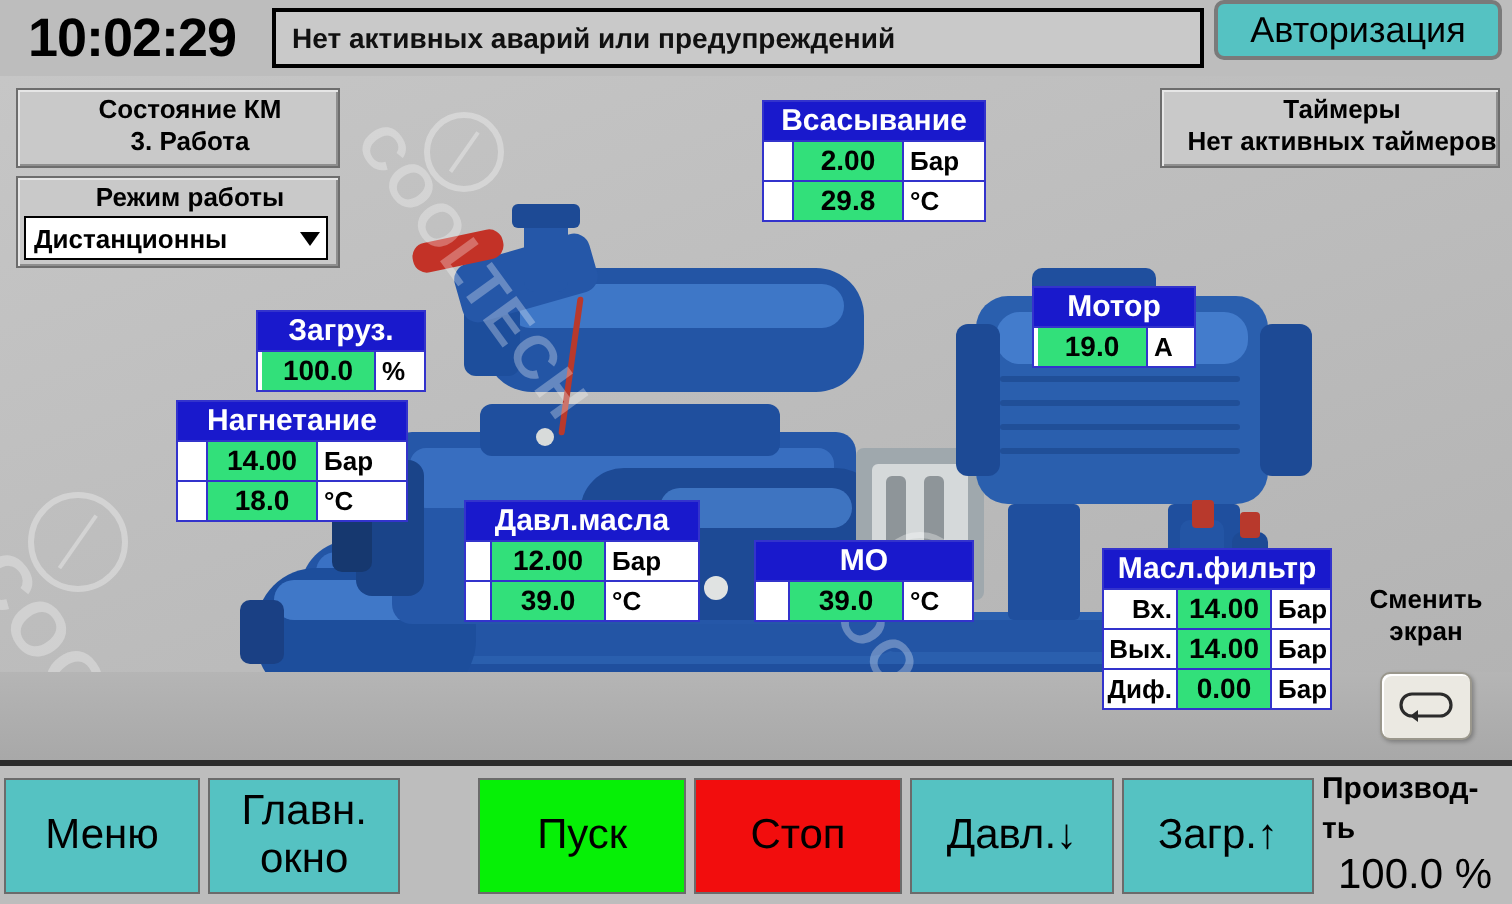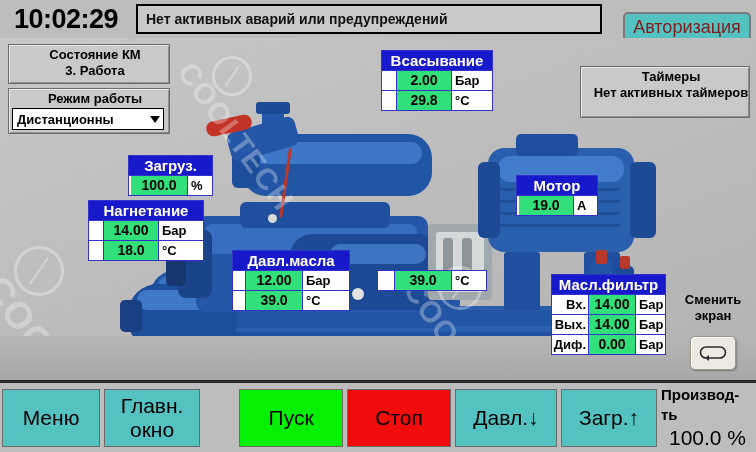--- a/index.html
+++ b/index.html
@@ -47,31 +47,31 @@
     box-sizing: border-box;
     display: flex;
     align-items: center;
     padding-left: 8px;
     font-size: 14px;
     font-weight: bold;
     color: #111;
   }
   .auth-btn {
     position: absolute;
-    right: 5px; top: 12px;
-    width: 128px; height: 30px;
+    right: 5px; top: 0;
+    width: 144px; height: 30px;
     background: #55c2c2;
     border: 2px solid #7a7a7a;
     border-radius: 5px;
     box-sizing: border-box;
     display: flex;
     align-items: center;
     justify-content: center;
     font-size: 18px;
-    color: #7f1d1d;
+    color: #000000;
     cursor: pointer;
   }
 
   
   .stage {
     position: absolute;
     left: 0; top: 38px;
     width: 756px; height: 342px;
     background: linear-gradient(160deg, #c6c6c6 0%, #bdbdbd 45%, #b2b2b2 100%);
     overflow: hidden;
@@ -368,21 +368,21 @@
   </div>
 
   <div class="gbox" style="left:8px;top:88px;width:162px;height:46px;padding-top:2px;">
     <div class="t">Режим работы</div>
   </div>
   <div class="combo" style="left:12px;top:108px;width:152px;height:22px;">
     <span>Дистанционны</span>
     <span class="arrow"></span>
   </div>
 
-  <div class="gbox" style="left:580px;top:44px;width:170px;height:52px;padding-top:2px;margin-top:22px;">
+  <div class="gbox" style="left:580px;top:44px;width:170px;height:40px;padding-top:2px;">
     <div class="t">Таймеры</div>
     <div class="v">Нет активных таймеров</div>
   </div>
 
   <div class="panel" style="left:381px;top:50px;width:112px;">
     <div class="hdr">Всасывание</div>
     <div class="prow">
       <div class="pname" style="width:12px;"></div>
       <div class="pval" style="width:54px;">2.00</div>
       <div class="punit">Бар</div>
@@ -424,30 +424,31 @@
       <div class="pval" style="width:56px;">12.00</div>
       <div class="punit">Бар</div>
     </div>
     <div class="prow">
       <div class="pname" style="width:10px;"></div>
       <div class="pval" style="width:56px;">39.0</div>
       <div class="punit">°C</div>
     </div>
   </div>
 
-  <div class="panel" style="left:516px;top:143px;width:82px;margin-top:32px;">
+  <div class="panel" style="left:516px;top:143px;width:82px;">
     <div class="hdr">Мотор</div>
     <div class="prow">
       <div class="pname" style="width:0px;border-right:none;"></div>
       <div class="pval" style="width:54px;">19.0</div>
       <div class="punit">A</div>
     </div>
   </div>
 
   <div class="panel" style="left:377px;top:270px;width:110px;">
+    <div class="hdr">МО</div>
     <div class="prow">
       <div class="pname" style="width:14px;"></div>
       <div class="pval" style="width:56px;">39.0</div>
       <div class="punit">°C</div>
     </div>
   </div>
 
   <div class="panel" style="left:551px;top:274px;width:115px;">
     <div class="hdr">Масл.фильтр</div>
     <div class="prow">

